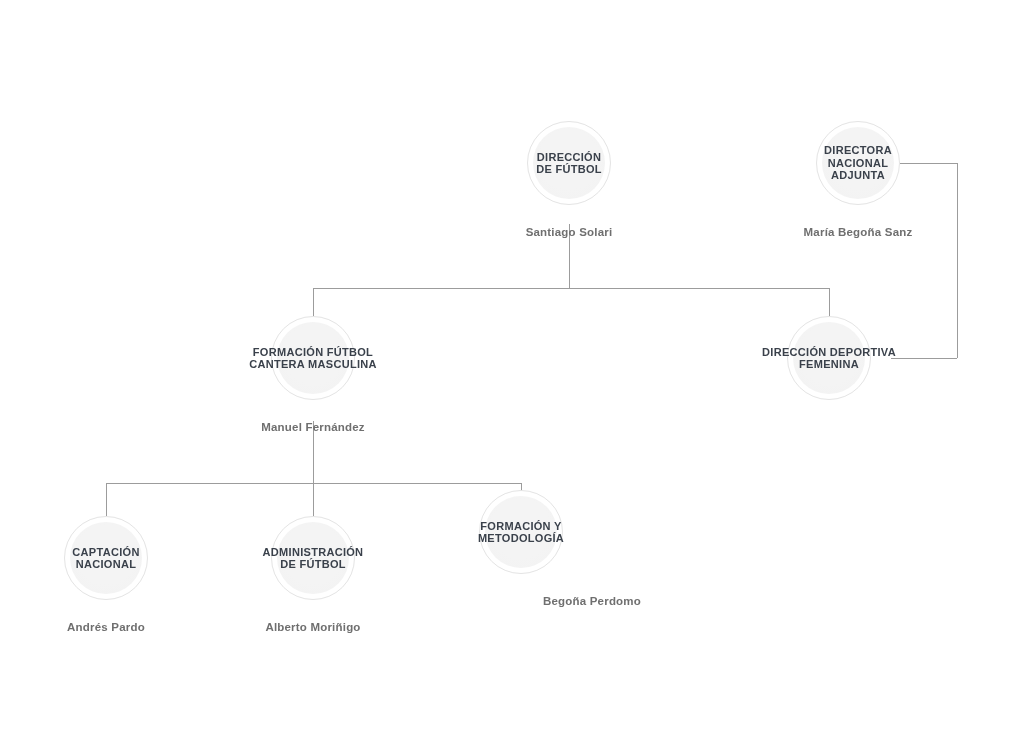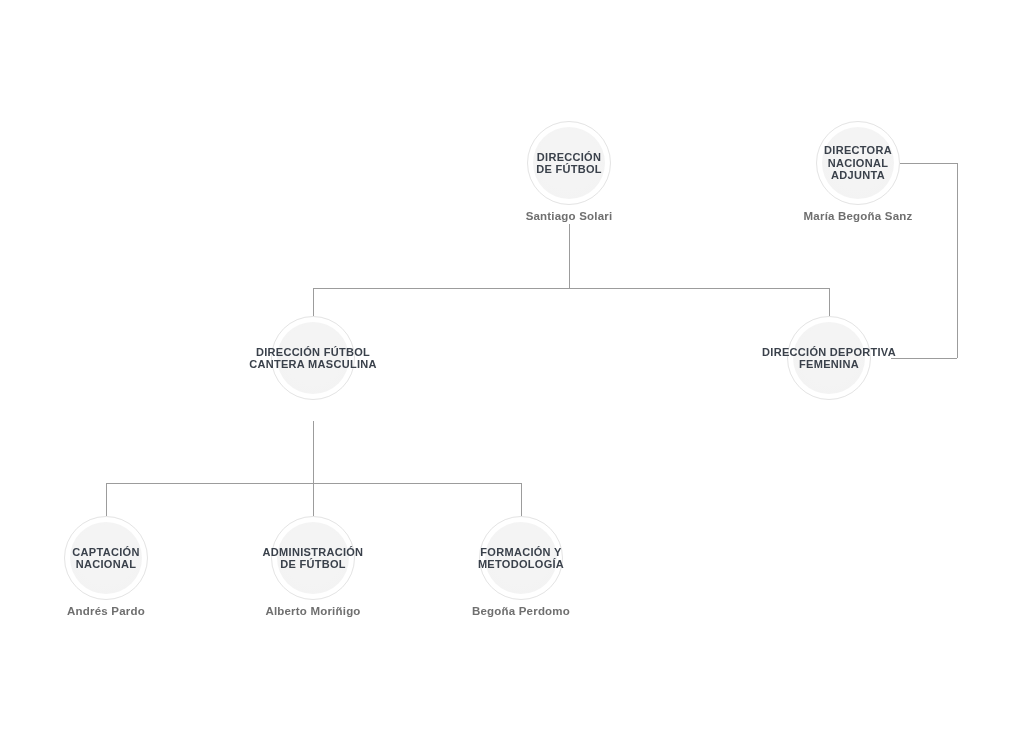--- a/index.html
+++ b/index.html
@@ -29,33 +29,33 @@
     background:radial-gradient(circle at 50% 45%, #f4f4f4 55%, var(--circle-fill) 100%);
   }
   .title{
     position:absolute;left:0;top:0;width:240px;height:84px;
     display:flex;flex-direction:column;align-items:center;justify-content:center;
     color:var(--title-color);font-weight:bold;font-size:11px;line-height:12.5px;
     letter-spacing:0.3px;
   }
   .title span{display:block;white-space:nowrap;}
   .person{
-    margin-top:5px;color:var(--name-color);
+    margin-top:21px;color:var(--name-color);
     font-weight:bold;font-size:11.5px;line-height:13px;letter-spacing:0.2px;
     white-space:nowrap;
   }
 
   
   .n1{left:449px;top:121px;}
   .n2{left:738px;top:121px;}
   .n3{left:193px;top:316px;}
   .n4{left:709px;top:316px;}
   .n5{left:-14px;top:516px;}
   .n6{left:193px;top:516px;}
-  .n7{left:401px;top:516px;}
+  .n7{left:401px;top:490px;text-align:right;}
 
   
   .edge{position:absolute;background:var(--line-color);}
   .hline{height:1px;}
   .vline{width:1px;}
   .e-v-top   {left:569px;top:224px;height:64px;}
   .e-h-mid   {left:313px;top:288px;width:517px;}
   .e-v-midl  {left:313px;top:288px;height:28px;}
   .e-v-midr  {left:829px;top:288px;height:28px;}
   .e-adj-h1  {left:900px;top:163px;width:57px;}
@@ -106,23 +106,24 @@
       <span>ADJUNTA</span>
     </div>
     <div class="person">María Begoña Sanz</div>
   </div>
 
   <div class="node n3">
     <div class="ring">
         <div class="disc"></div>
       </div>
     <div class="title">
-      <span>DIRECCIÓN FÚTBOL</span>
+      <span>FORMACIÓN FÚTBOL</span>
       <span>CANTERA MASCULINA</span>
     </div>
+    <div class="person">Manuel Fernández</div>
   </div>
 
   <div class="node n4">
     <div class="ring">
         <div class="disc"></div>
       </div>
     <div class="title">
       <span>DIRECCIÓN DEPORTIVA</span>
       <span>FEMENINA</span>
     </div>

